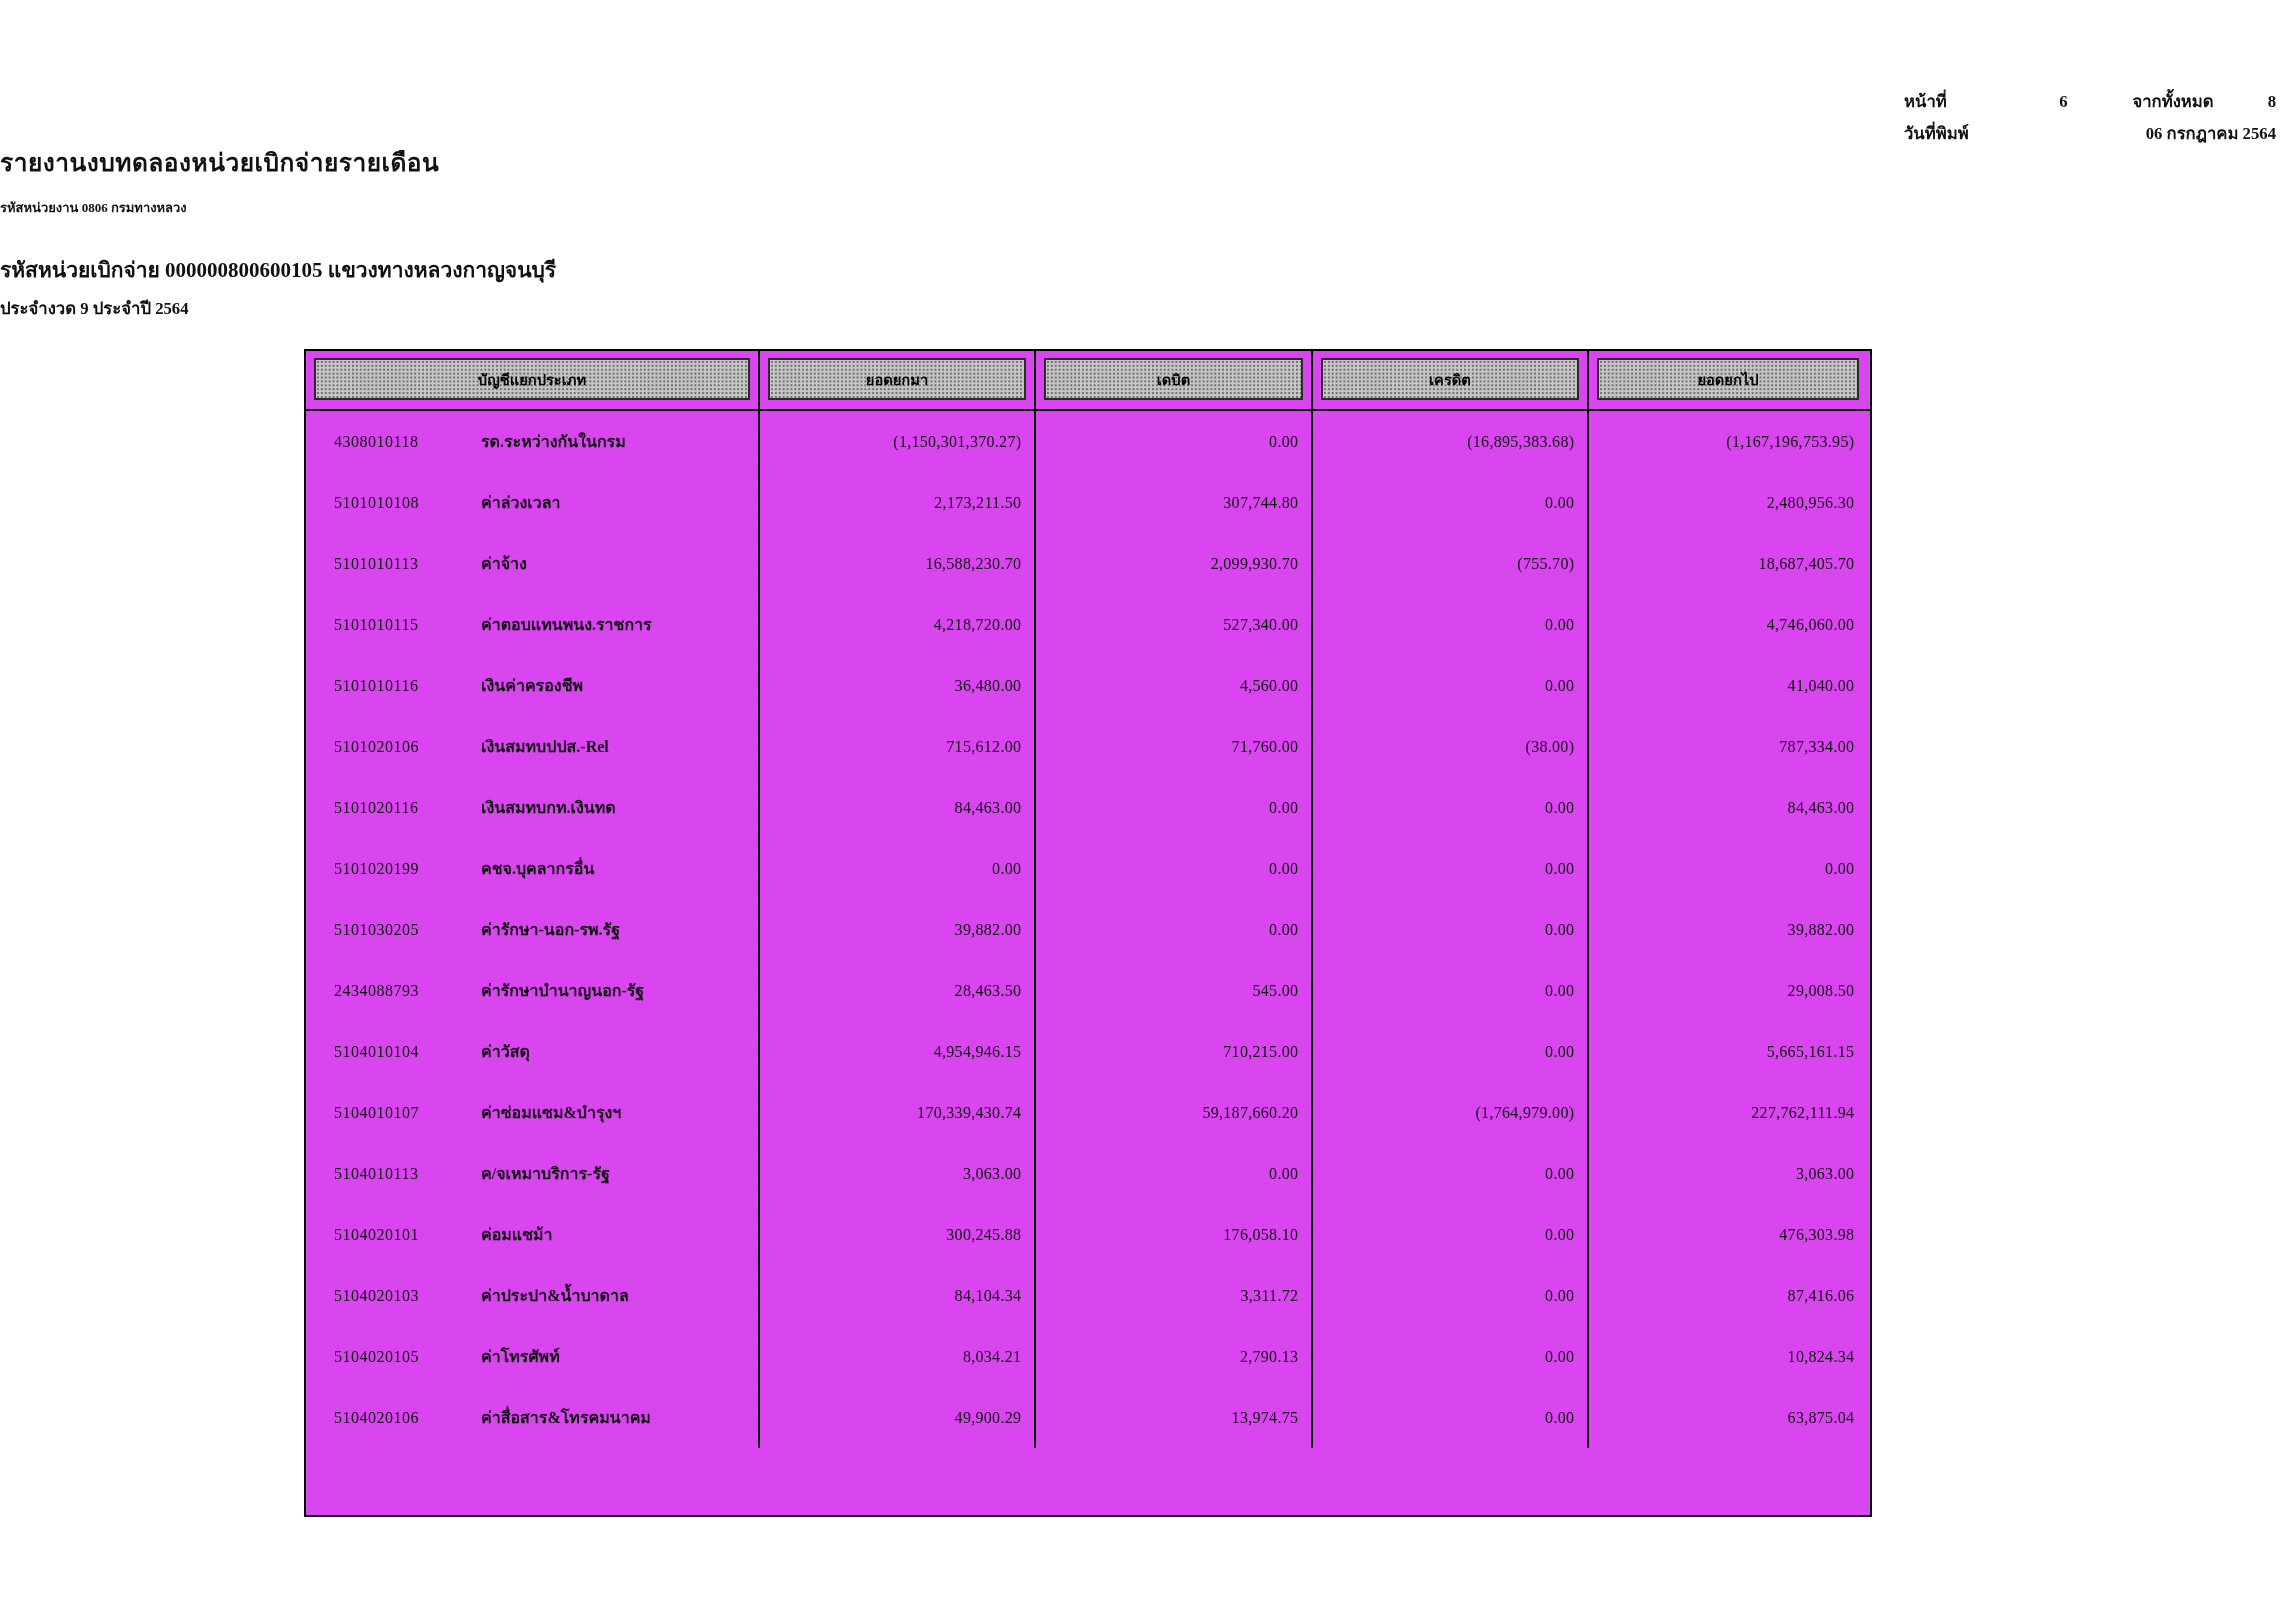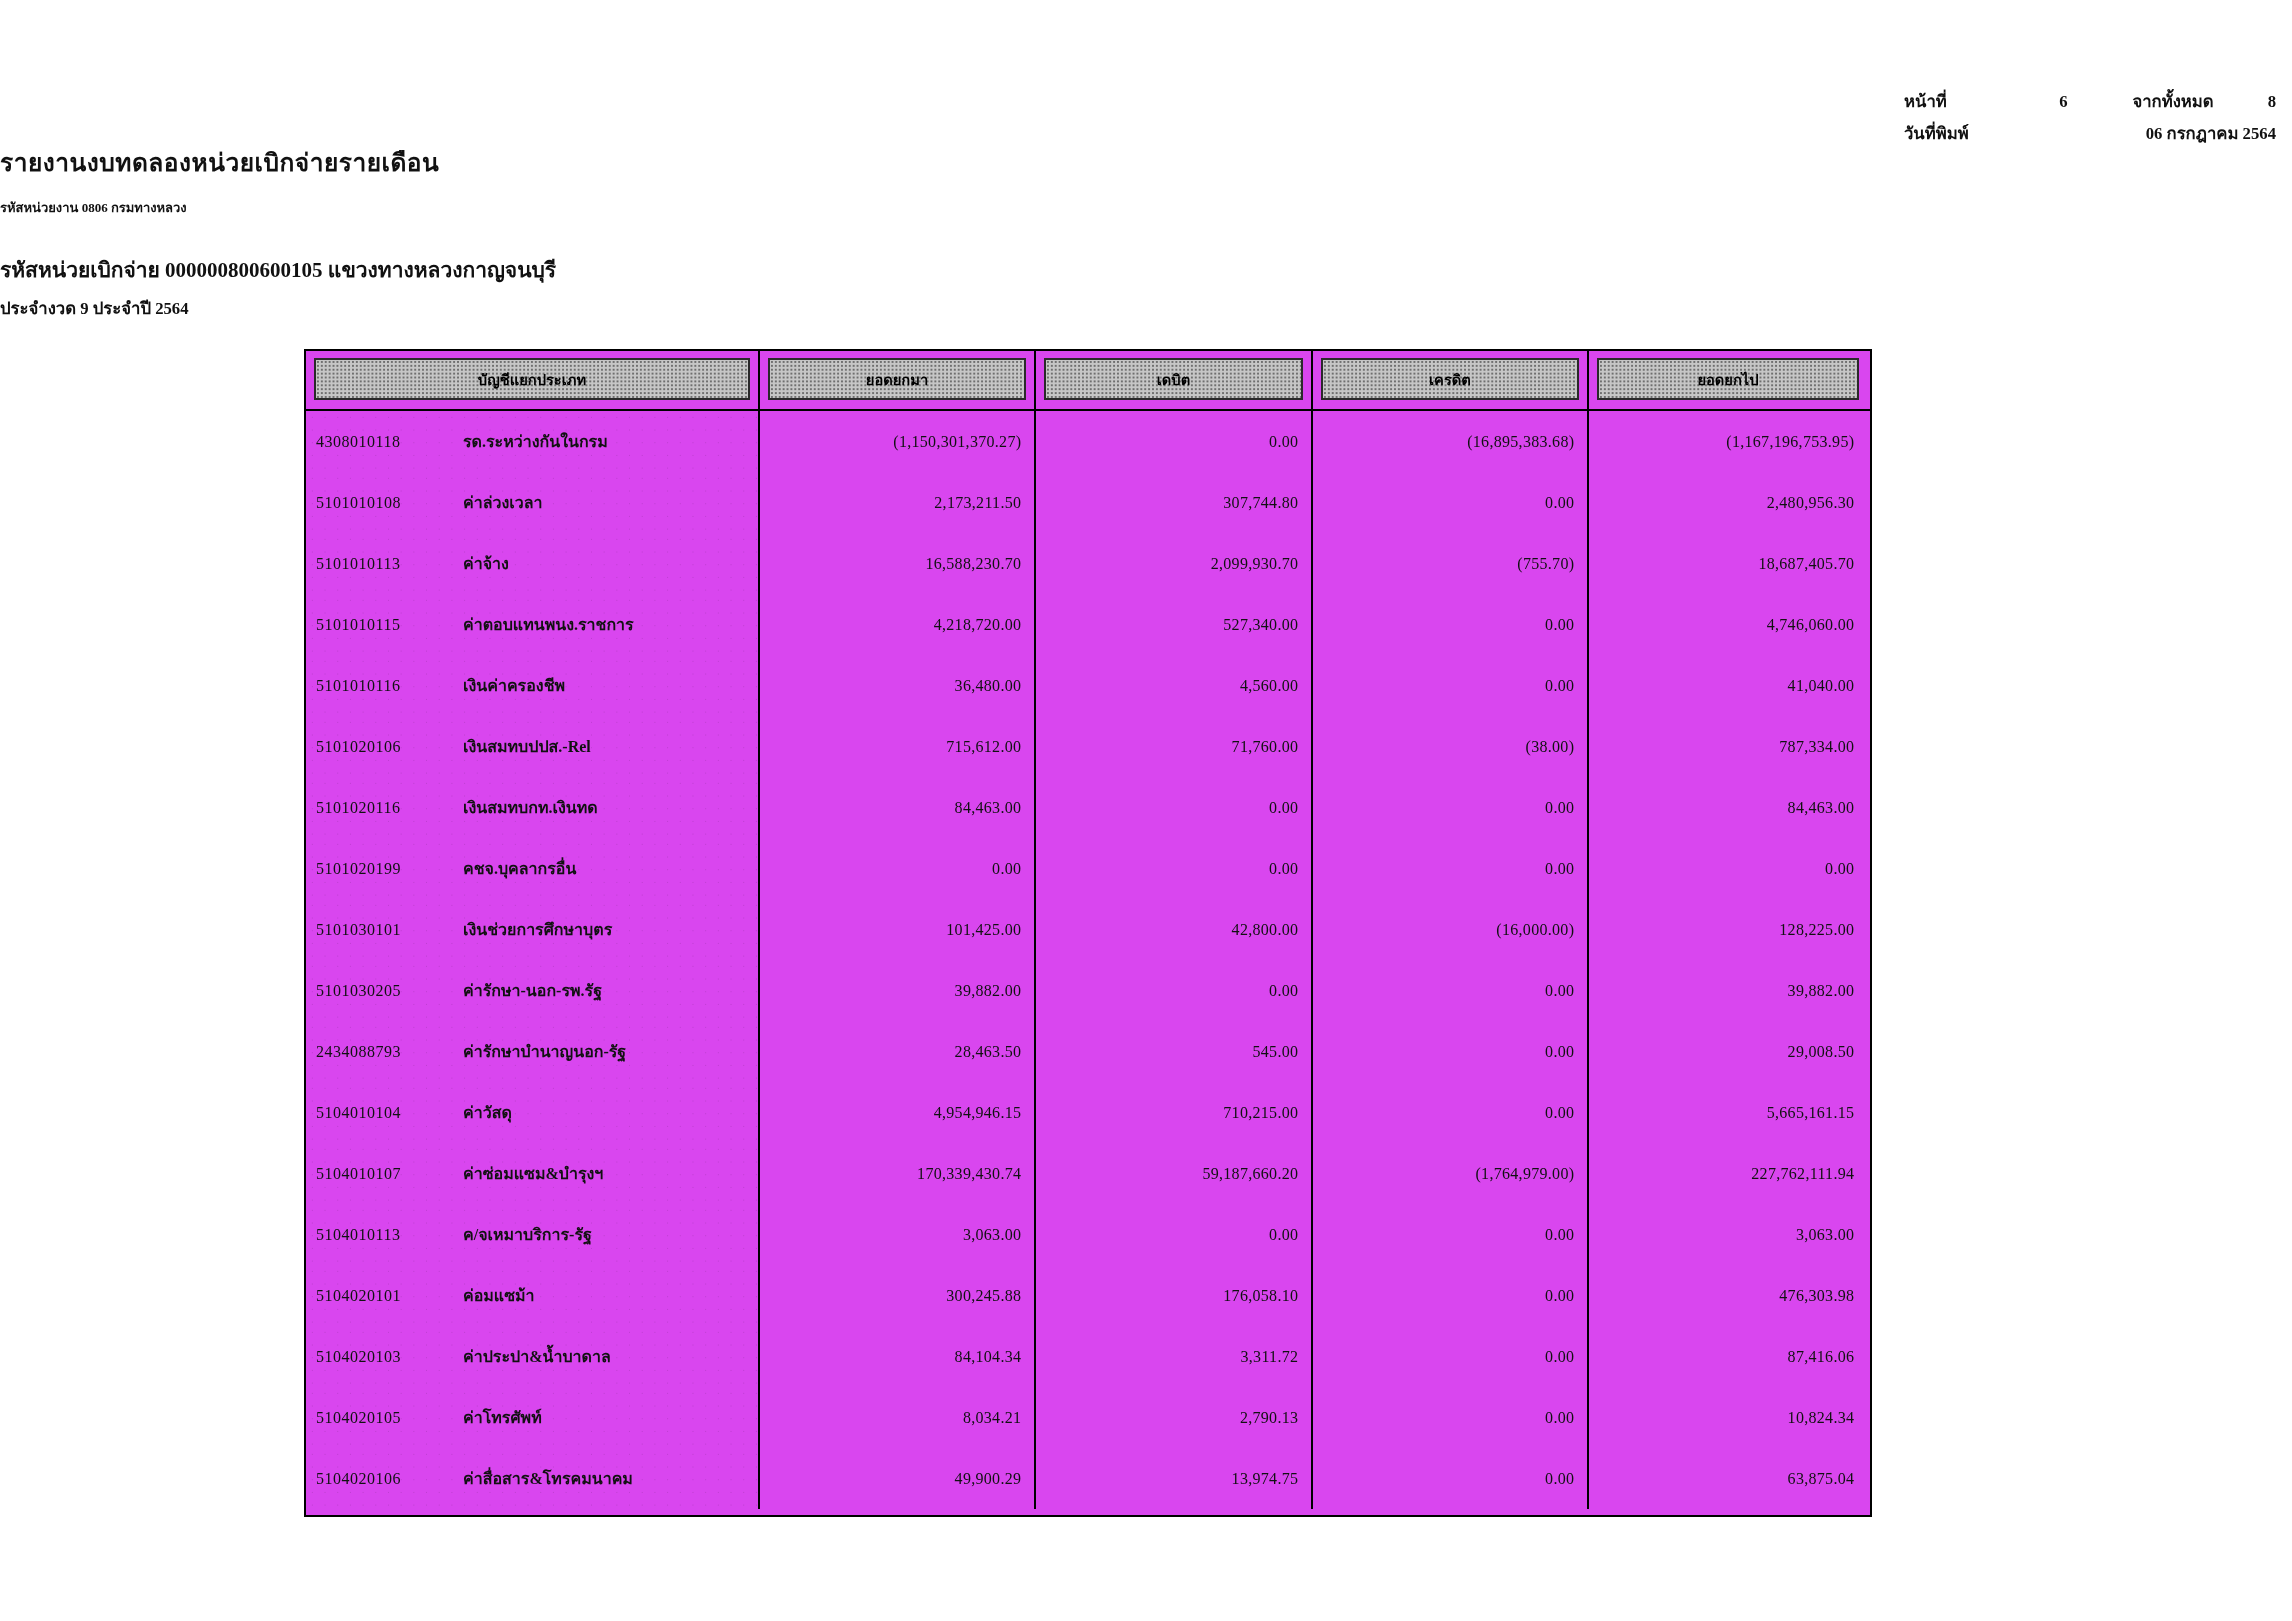--- a/index.html
+++ b/index.html
@@ -52,21 +52,21 @@
   }
   .t-body{height:1103px;}
   .trow{height:61px;}
   .cell{
     border-right:2px solid #000;box-sizing:border-box;
     display:flex;align-items:center;
     font-size:16px;
   }
   .cell:last-child{border-right:none;}
   .c-account{
-    padding-left:10px;gap:29px;
+    padding-left:28px;gap:29px;
     background-image:radial-gradient(rgba(0,0,0,.13) 0.8px,transparent 0.9px);
     background-size:12.7px 12.7px;
   }
   .c-account .code{width:118px;letter-spacing:0.5px;white-space:nowrap;}
   .c-account .acct-name{white-space:nowrap;font-weight:600;}
   .c-num{justify-content:flex-end;padding-right:12.7px;white-space:nowrap;letter-spacing:0.3px;}
 </style>
 </head>
 <body>
 
@@ -190,30 +190,20 @@
     <div class="cell c-account">
       <span class="code">5101020199</span>
       <span class="acct-name">คชจ.บุคลากรอื่น</span>
     </div>
     <div class="cell c-num">0.00</div>
     <div class="cell c-num">0.00</div>
     <div class="cell c-num">0.00</div>
     <div class="cell c-num">0.00</div>
   </div>
 
-  <div class="trow">
-    <div class="cell c-account">
-      <span class="code">5101030101</span>
-      <span class="acct-name">เงินช่วยการศึกษาบุตร</span>
-    </div>
-    <div class="cell c-num">101,425.00</div>
-    <div class="cell c-num">42,800.00</div>
-    <div class="cell c-num">(16,000.00)</div>
-    <div class="cell c-num">128,225.00</div>
-  </div>
 
   <div class="trow">
     <div class="cell c-account">
       <span class="code">5101030205</span>
       <span class="acct-name">ค่ารักษา-นอก-รพ.รัฐ</span>
     </div>
     <div class="cell c-num">39,882.00</div>
     <div class="cell c-num">0.00</div>
     <div class="cell c-num">0.00</div>
     <div class="cell c-num">39,882.00</div>

